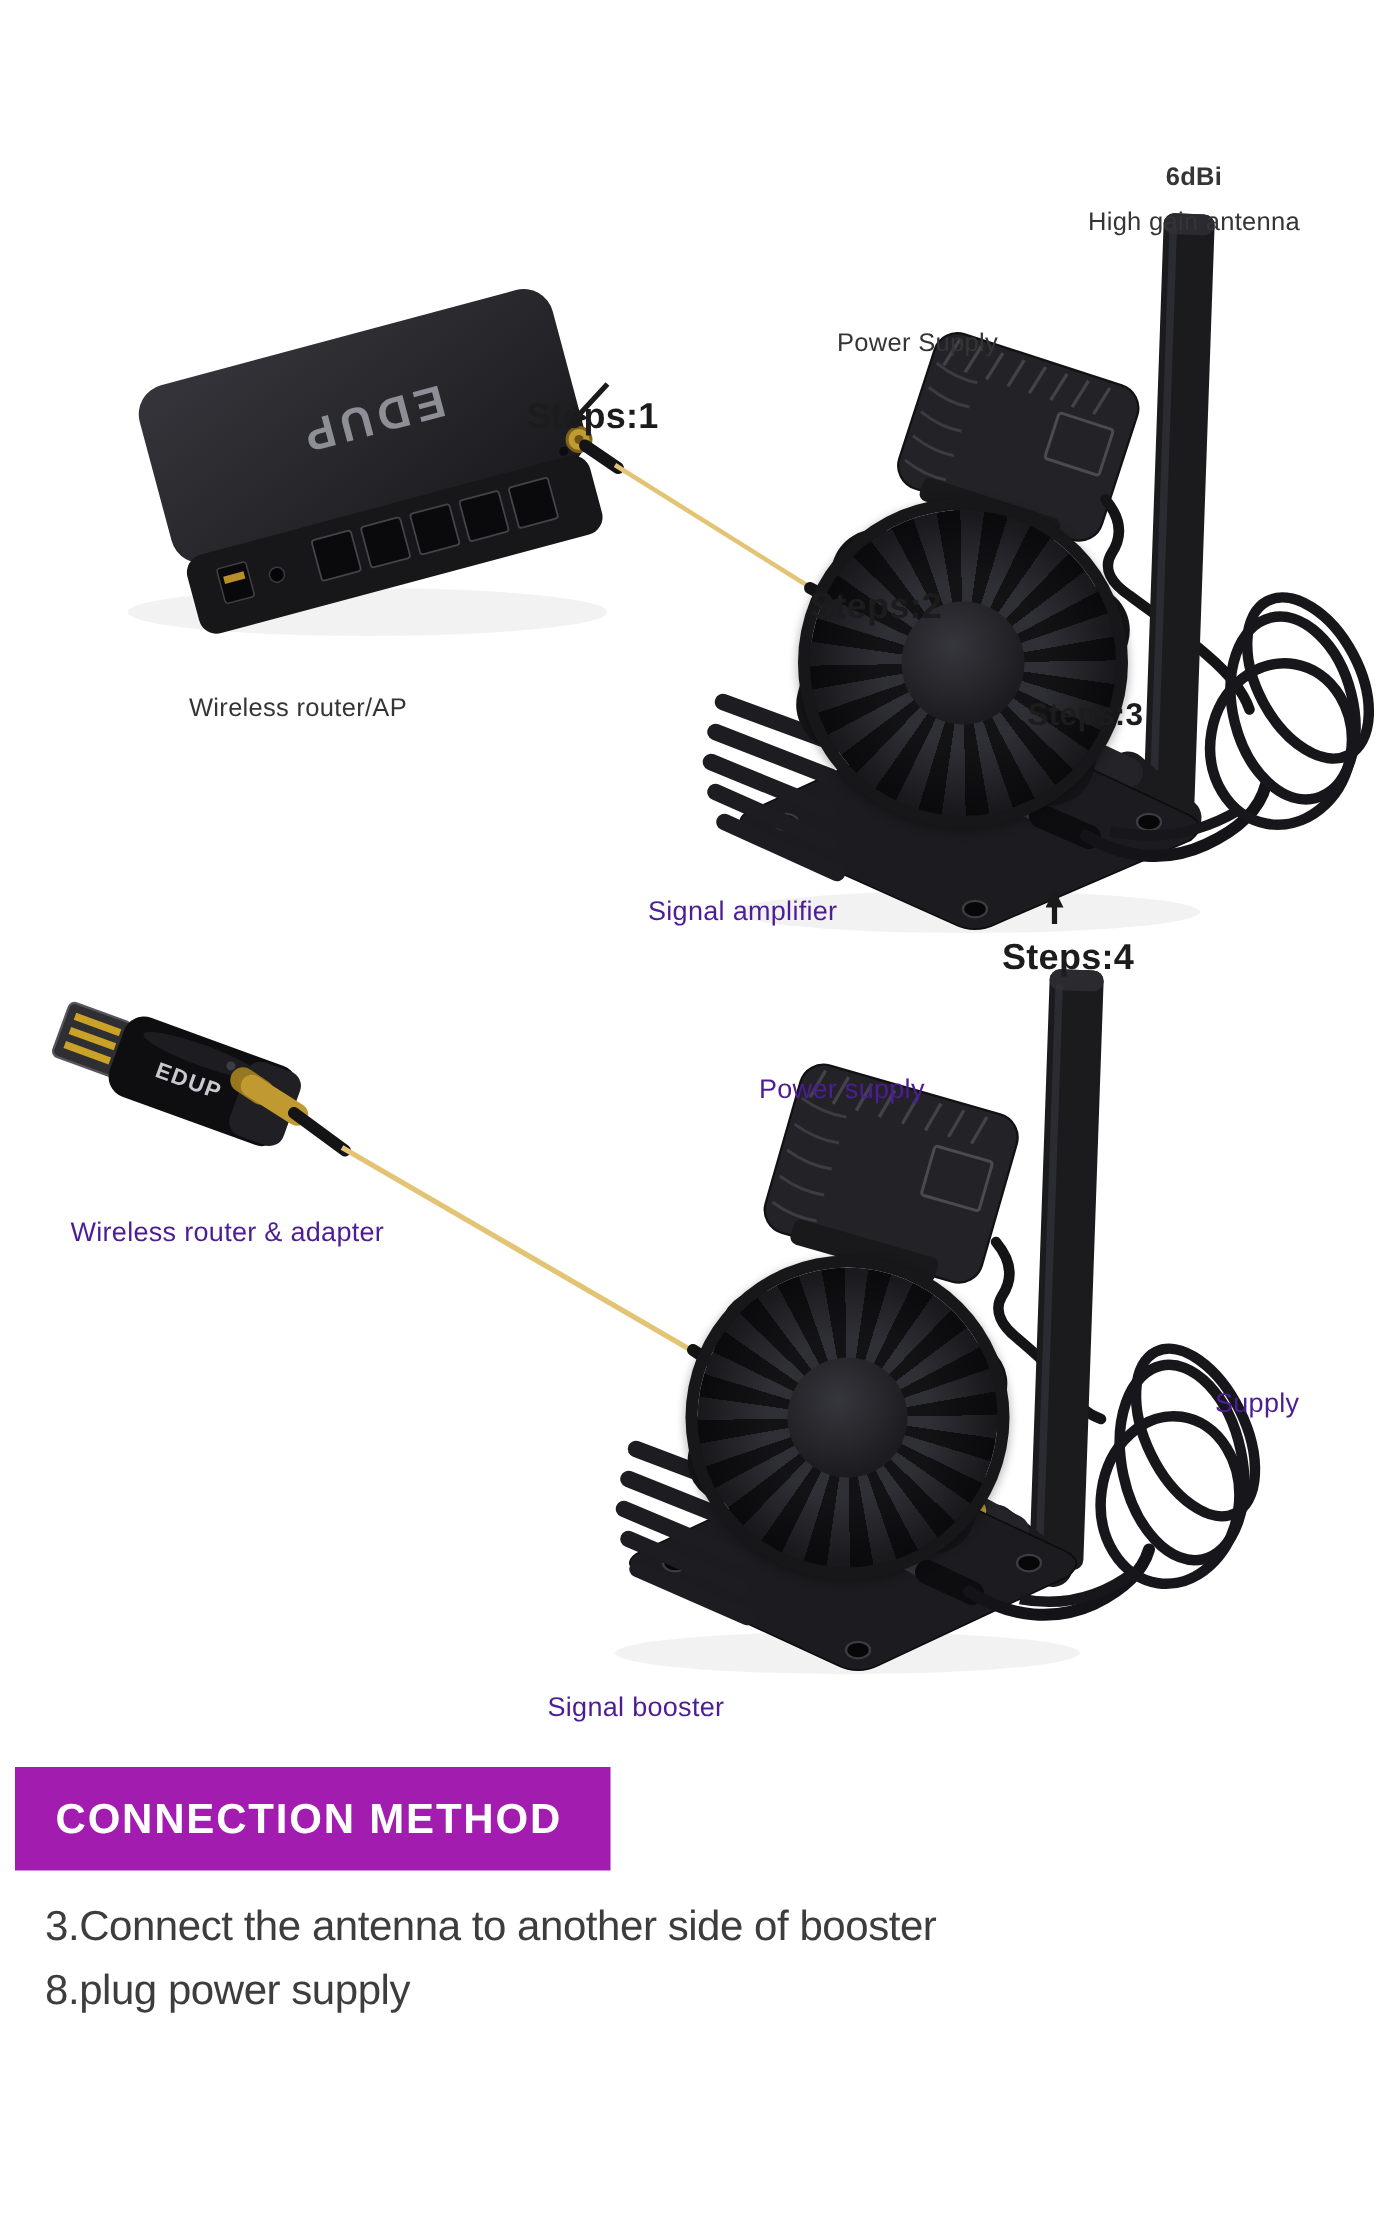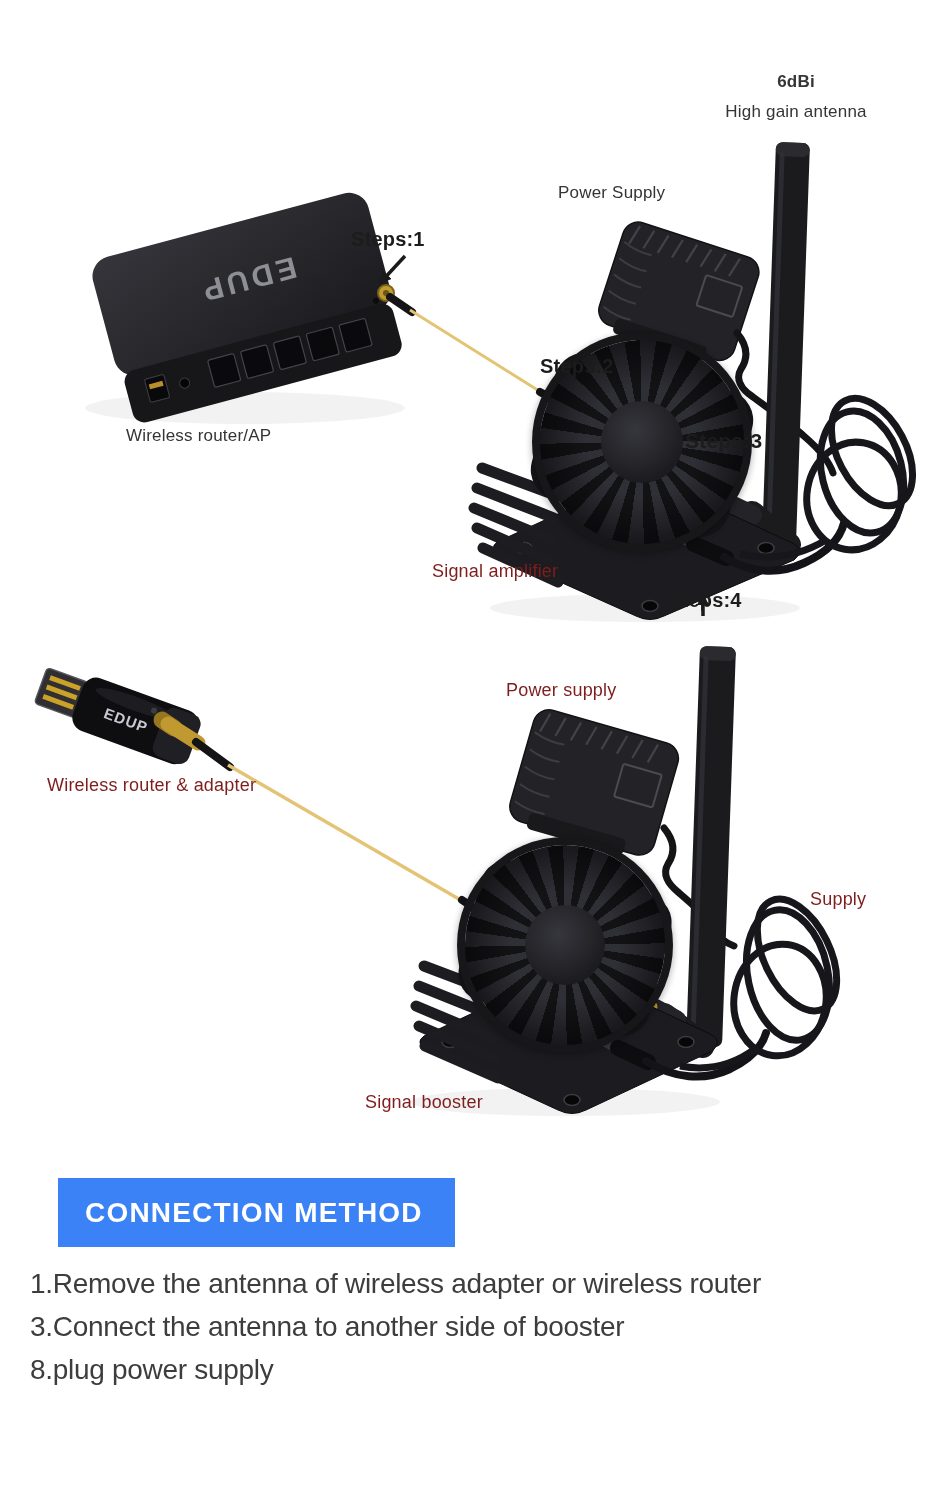--- a/index.html
+++ b/index.html
@@ -8,24 +8,24 @@
   .scene{position:absolute;left:0;top:0;width:930px;height:1485px;z-index:1;}
   
   .fan{position:absolute;border-radius:50%;z-index:2;pointer-events:none;
        background:
          radial-gradient(circle at 50% 50%, rgba(45,45,52,0) 38%, rgba(0,0,0,.45) 68%, rgba(0,0,0,.62) 100%),
          repeating-conic-gradient(from 8deg, #131316 0deg 9deg, #2f2f36 9deg 18deg);
        box-shadow:0 0 0 8px #17171a, 0 2px 6px 9px rgba(0,0,0,.25);}
   .fan .hub{position:absolute;left:30%;top:30%;width:40%;height:40%;border-radius:50%;
        background:radial-gradient(circle at 42% 36%, #36363d, #1c1c20 72%);}
   
-  .lbl{position:absolute;z-index:3;color:#3a3a3a;white-space:nowrap;}
+  .lbl{position:absolute;z-index:3;color:#3a3a3a;white-space:nowrap;margin-top:36px;}
   .dev{font-size:17px;letter-spacing:.2px;color:#353535;}
-  .dev2{font-size:18px;letter-spacing:.2px;color:#7f1d1d;}
-  .steps{font-size:20px;font-weight:700;color:#1c1c1c;letter-spacing:.2px;}
+  .dev2{font-size:18px;letter-spacing:.2px;color:#4c1d95;}
+  .steps{font-size:24px;font-weight:700;color:#1c1c1c;letter-spacing:.2px;}
   .center{text-align:center;}
   
   .cm-title{position:absolute;left:10px;top:1178px;width:397px;height:69px;z-index:3;
             display:flex;align-items:center;box-sizing:border-box;padding-left:27px;
             background:#3cafa3;color:#ffffff;font-size:28px;font-weight:700;letter-spacing:1.2px;}
   .cm-list{position:absolute;left:30px;top:1262px;width:890px;z-index:3;}
   .cm-item{font-size:28px;line-height:43px;color:#3d3d3d;letter-spacing:-.3px;white-space:nowrap;}
 </style>
 </head>
 <body>
@@ -251,20 +251,19 @@
   <div class="lbl steps" style="left:685px;top:429px;font-size:21px">Steps:3</div>
   <div class="lbl steps" style="left:668px;top:589px">Steps:4</div>
   <div class="lbl dev" style="left:126px;top:426px">Wireless router/AP</div>
   <div class="lbl dev2" style="left:432px;top:561px">Signal amplifier</div>
 
   <div class="lbl dev2" style="left:506px;top:680px">Power supply</div>
   <div class="lbl dev2" style="left:47px;top:775px">Wireless router &amp; adapter</div>
   <div class="lbl dev2" style="left:810px;top:889px">Supply</div>
   <div class="lbl dev2" style="left:365px;top:1092px">Signal booster</div>
 
-  <div class="cm-title" style="background: #3b82f6; margin-left: 48px;">CONNECTION METHOD</div>
+  <div class="cm-title" style="background: #a21caf;">CONNECTION METHOD</div>
   <div class="cm-list">
-    <div class="cm-item">1.Remove the antenna of wireless adapter or wireless router</div>
     <div class="cm-item">3.Connect the antenna to another side of booster</div>
     <div class="cm-item">8.plug power supply</div>
   </div>
 
 </div>
 
 </body></html>

